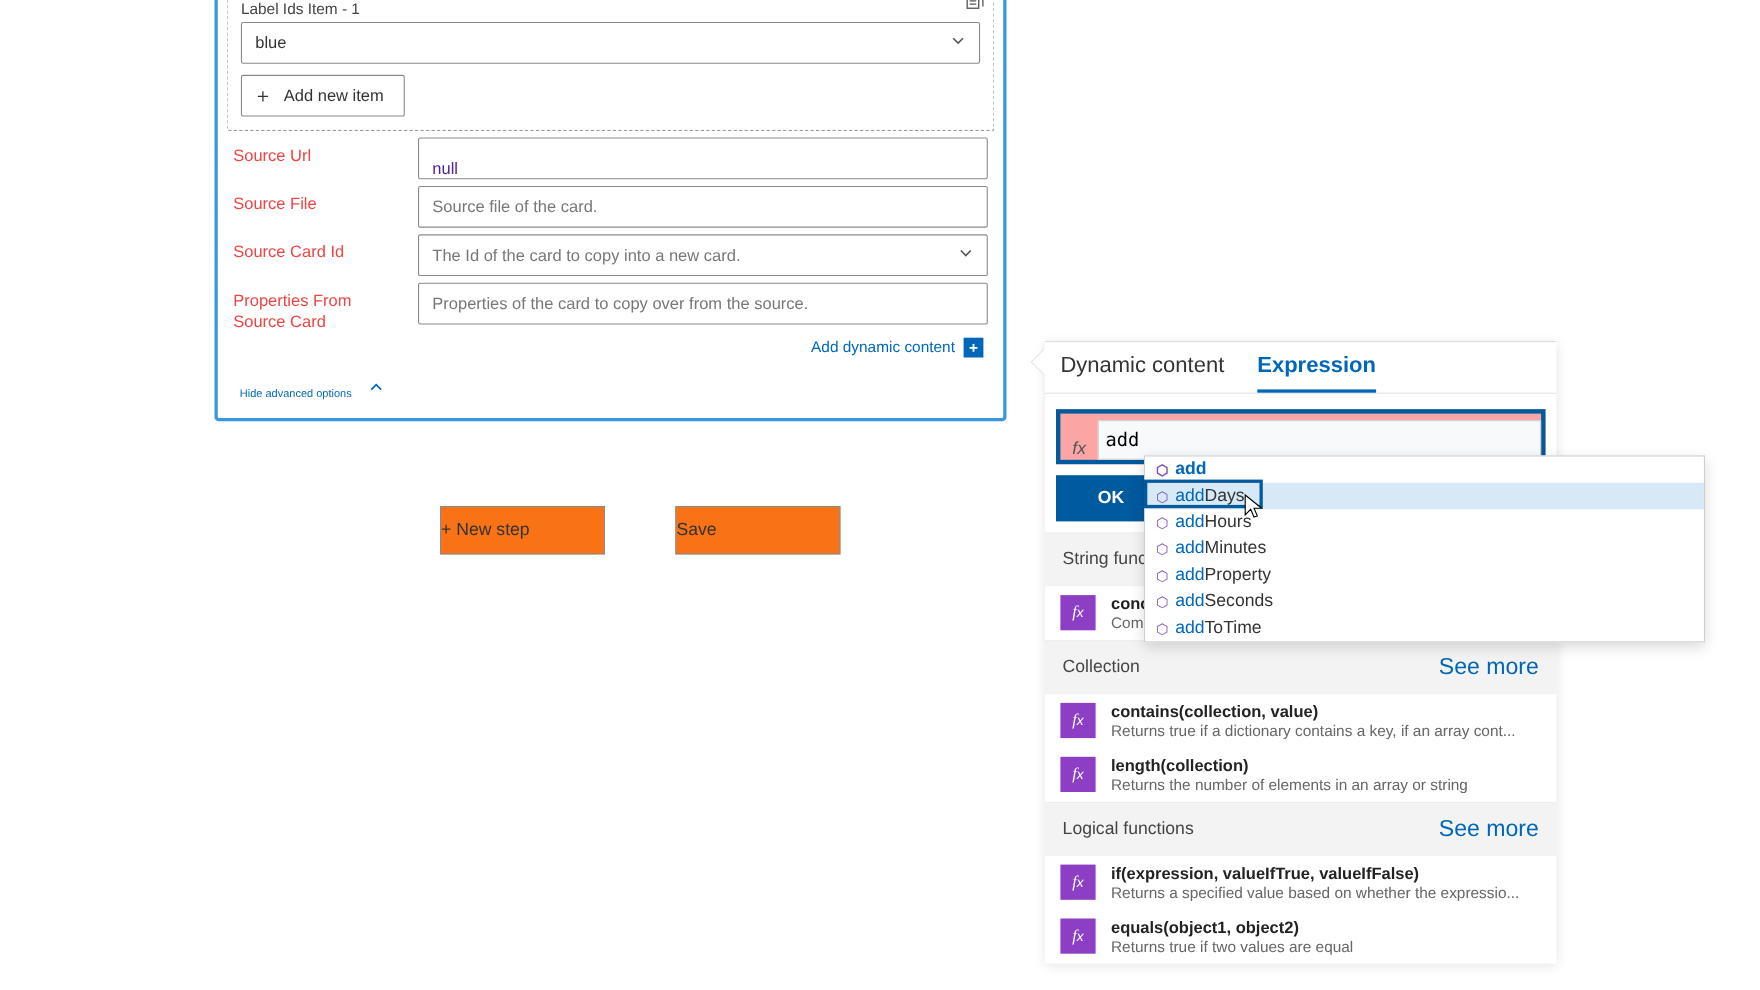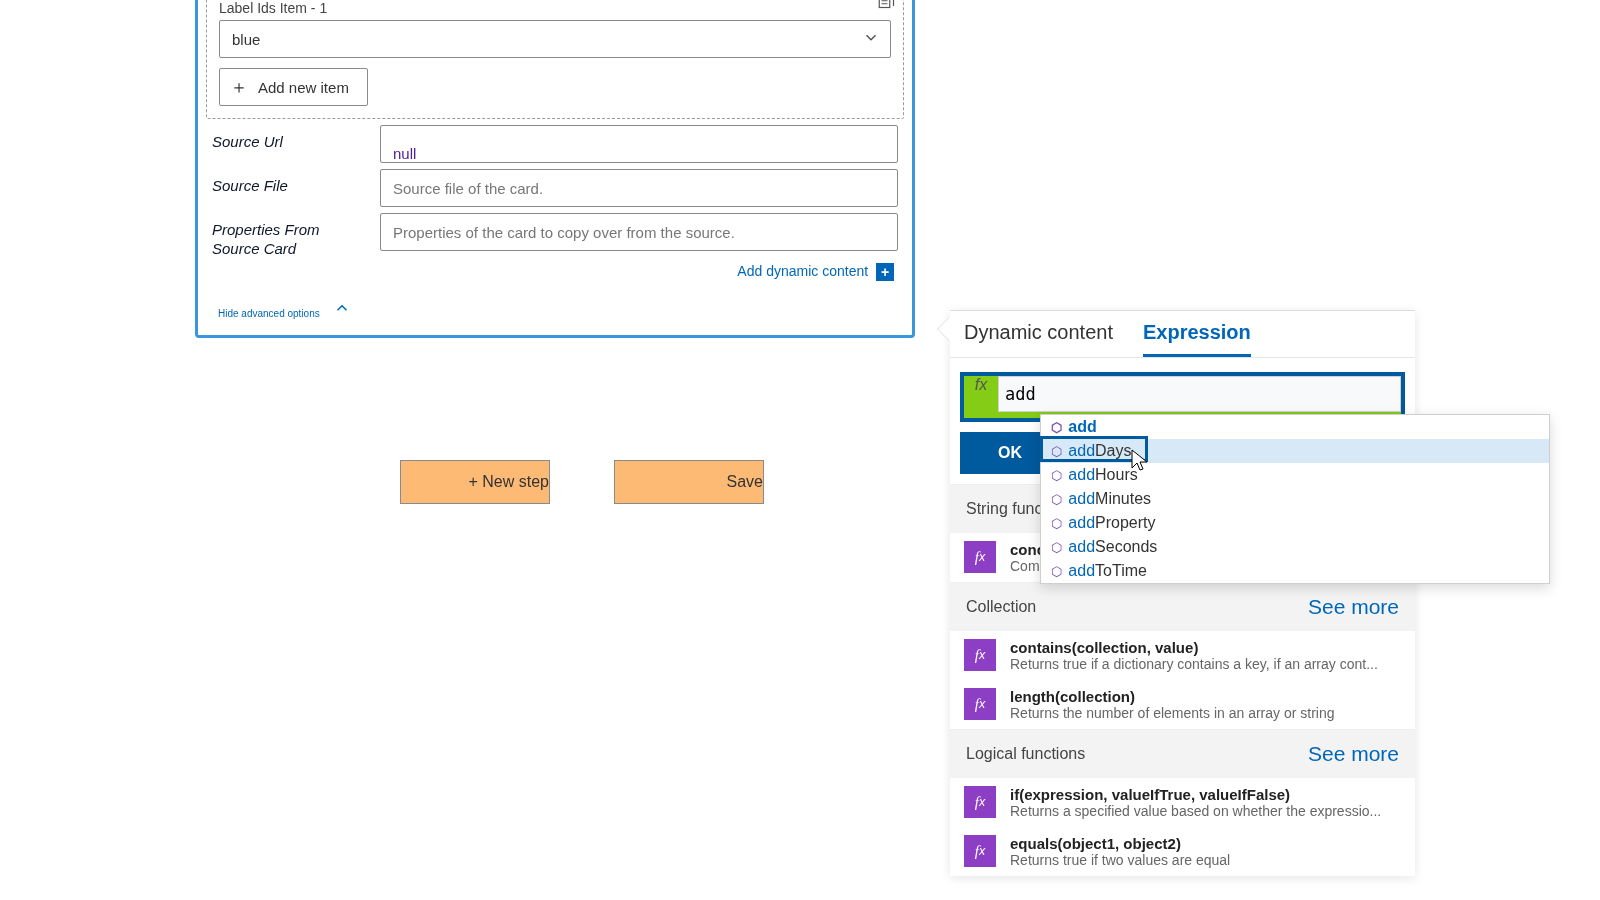--- a/index.html
+++ b/index.html
@@ -65,24 +65,23 @@
 
   .form-row {
     display: flex;
     padding: 6px 14px 0 14px;
     align-items: flex-start;
     gap: 18px;
   }
   .form-row .lbl {
     width: 150px;
     font-size: 15px;
-    color: #0f172a;
+    color: #ef4444;
     padding-top: 8px;
     line-height: 1.25;
-    font-style: italic;
   }
   .form-row .ctl { flex: 1; }
   .form-row .text-like.placeholder { color: #777; }
   .form-row .text-like.val { color: #4c1d95; align-items: flex-end; }
 
   .add-dyn {
     text-align: right;
     padding: 4px 18px 0 0;
     font-size: 14px;
   }
@@ -103,23 +102,23 @@
 
   
   .btn-row {
     position: absolute;
     left: 400px; top: 460px;
     display: flex; gap: 64px;
   }
   .btn-outline {
     width: 150px; height: 44px;
     border: 1px solid #8a8a8a;
-    background: #fdba74;
+    background: #f97316;
     font-size: 16px; color: #333;
-    display: flex; align-items: center; justify-content: flex-end;
+    display: flex; align-items: center; justify-content: flex-start;
     cursor: pointer;
   }
 
   
   .expr-panel {
     position: absolute;
     left: 950px; top: 310px;
     width: 465px;
     background: #fff;
     border-top: 1px solid #ddd;
@@ -149,23 +148,23 @@
   }
   .tab.active {
     color: #0067b8;
     font-weight: 600;
     border-bottom-color: #0067b8;
   }
   .expr-input-wrap {
     margin: 14px 10px 10px 10px;
     border: 4px solid #005a9e;
     display: flex;
-    align-items: flex-start;
+    align-items: flex-end;
     height: 50px;
-    background: #84cc16;
+    background: #fca5a5;
   }
   .expr-input-wrap .fx-label {
     width: 34px; text-align: center;
     font-style: italic; color: #555; font-size: 16px;
   }
   .expr-input {
     flex: 1;
     border: none; outline: none;
     font-family: Consolas, monospace;
     font-size: 17px;
@@ -287,20 +286,33 @@
 
   <div class="form-row">
     <div class="lbl">Source File</div>
     <div class="ctl">
       <div class="text-like placeholder">
         <span>Source file of the card.</span>
       </div>
     </div>
   </div>
 
+  <div class="form-row">
+    <div class="lbl">Source Card Id</div>
+    <div class="ctl">
+      <div class="select-like placeholder" style="color:#777">
+        <span>The Id of the card to copy into a new card.</span>
+        <span class="chev">
+          <svg class="chev-svg" viewBox="0 0 24 24" fill="none" stroke="currentColor" stroke-width="2">
+              <polyline points="6 9 12 15 18 9"></polyline>
+            </svg>
+        </span>
+      </div>
+    </div>
+  </div>
 
   <div class="form-row">
     <div class="lbl">Properties From Source Card</div>
     <div class="ctl">
       <div class="text-like placeholder">
         <span>Properties of the card to copy over from the source.</span>
       </div>
     </div>
   </div>
 

